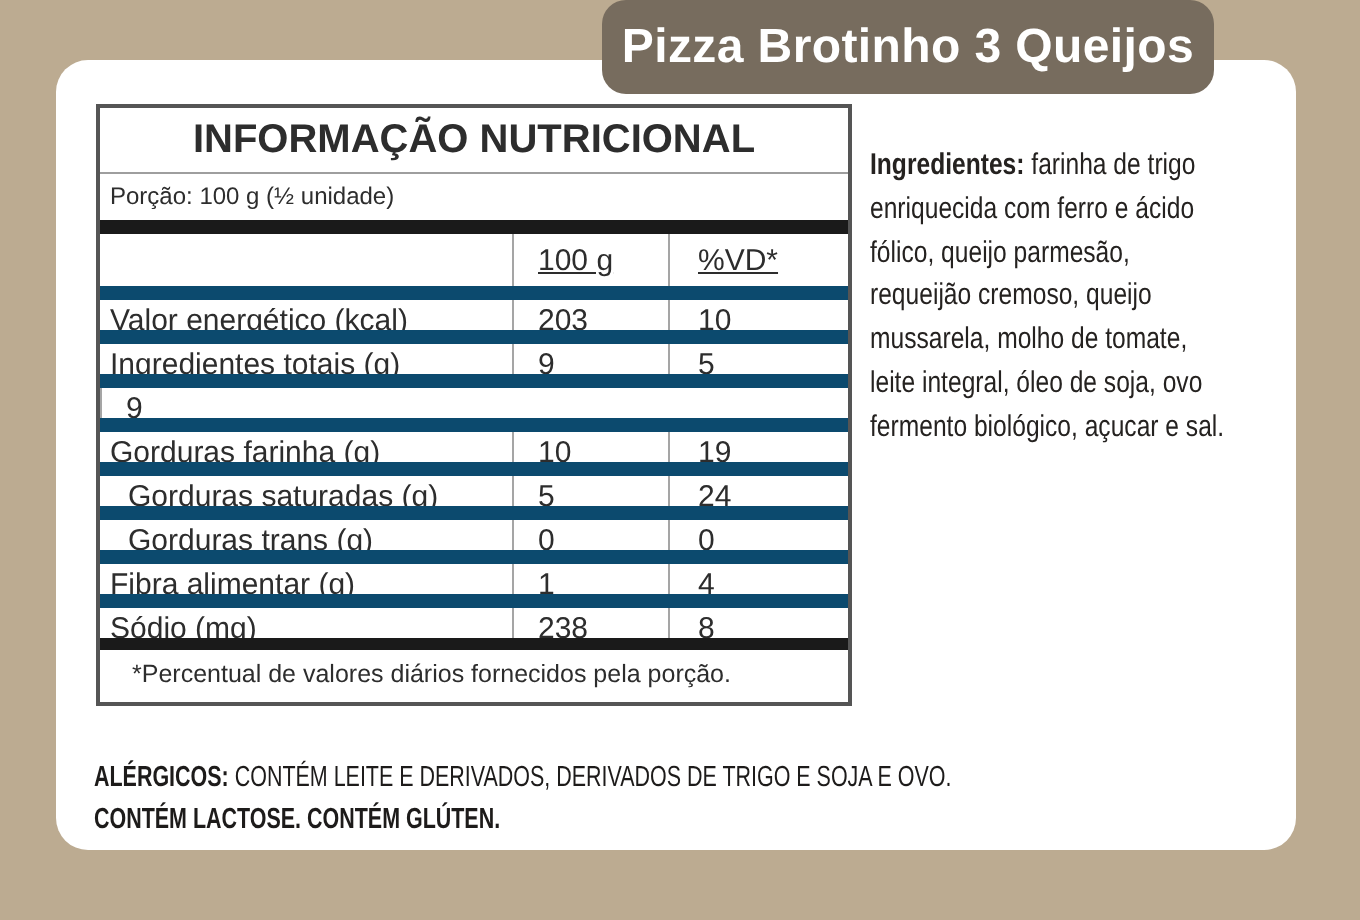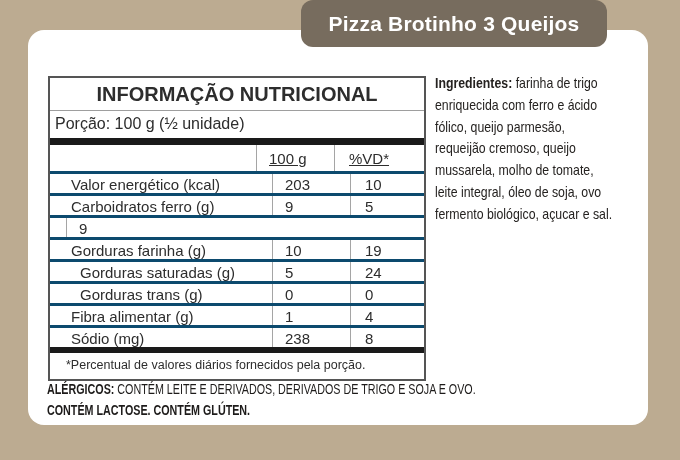--- a/index.html
+++ b/index.html
@@ -22,49 +22,49 @@
     left: 301px; top: 0;
     width: 306px; height: 47px;
     background: #776c5e;
     border-radius: 12px;
     display: flex;
     align-items: center;
     justify-content: center;
   }
   .badge span {
     color: #ffffff;
-    font-size: 21px;
+    font-size: 24px;
     font-weight: bold;
     letter-spacing: 0.2px;
   }
   
   .ntable {
     position: absolute;
-    left: 48px; top: 76px;
+    left: 48px; top: 52px;
     width: 378px;
     background: #ffffff;
     border: 2px solid #555555;
     color: #2d2d2d;
   }
   .nt-title {
     text-align: center;
     font-weight: bold;
     font-size: 20px;
     padding: 5px 0 4px 0;
     border-bottom: 1px solid #9e9e9e;
   }
   .nt-portion {
-    font-size: 16px;
+    font-size: 12px;
     padding: 4px 5px 5px 5px;
   }
   .nt-bar { height: 7px; background: #1a1a1a; }
   .nt-bar.bottom { height: 6px; }
   .t-row { display: flex; height: 22px; line-height: 22px; font-size: 15px; }
   .t-row.t-head { height: 26px; line-height: 27px; text-decoration: underline; }
-  .t-row + .t-row { border-top: 3px solid #0c4a6e; padding-left: 16px; }
+  .t-row + .t-row { border-top: 7px solid #0c4a6e; }
   .c { overflow: hidden; white-space: nowrap; }
   .c.label { flex: 0 0 206px; padding-left: 5px; }
   .t-row.sub .c.label { padding-left: 14px; }
   .c.val { flex: 0 0 78px; border-left: 1px solid #a5a5a5; padding-left: 12px; }
   .c.vd  { flex: 1 1 auto; border-left: 1px solid #a5a5a5; padding-left: 14px; }
   .nt-foot {
     border-top: none;
     font-size: 12.5px;
     padding: 5px 5px 7px 16px;
     color: #2d2d2d;
@@ -113,21 +113,21 @@
     <div class="c val">100 g</div>
     <div class="c vd">%VD*</div>
   </div>
 
   <div class="t-row">
     <div class="c label">Valor energético (kcal)</div>
     <div class="c val">203</div>
     <div class="c vd">10</div>
   </div>
   <div class="t-row">
-    <div class="c label">Carboidratos ferro (g)</div>
+    <div class="c label">Ingredientes totais (g)</div>
     <div class="c val">9</div>
     <div class="c vd">5</div>
   </div>
   <div class="t-row">
     <div class="c val">9</div>
   </div>
   <div class="t-row">
     <div class="c label">Gorduras farinha (g)</div>
     <div class="c val">10</div>
     <div class="c vd">19</div>

